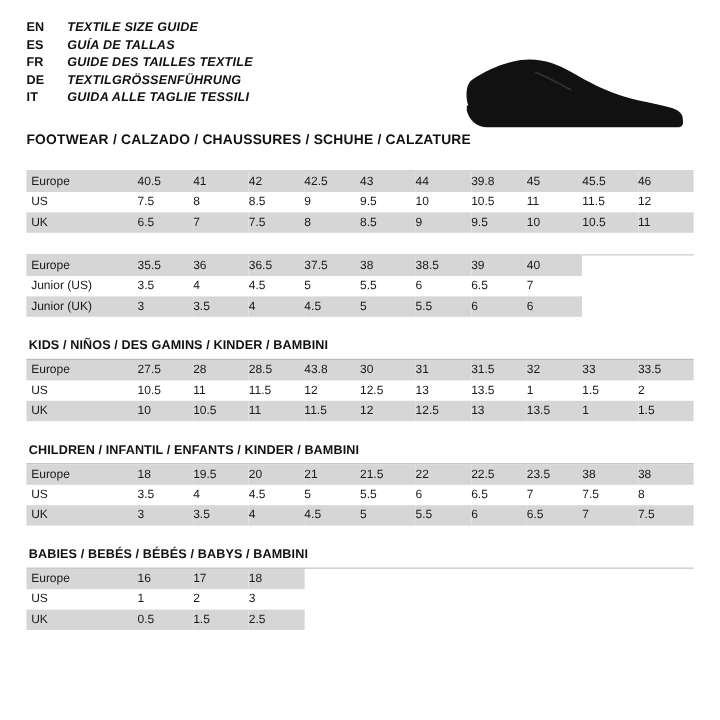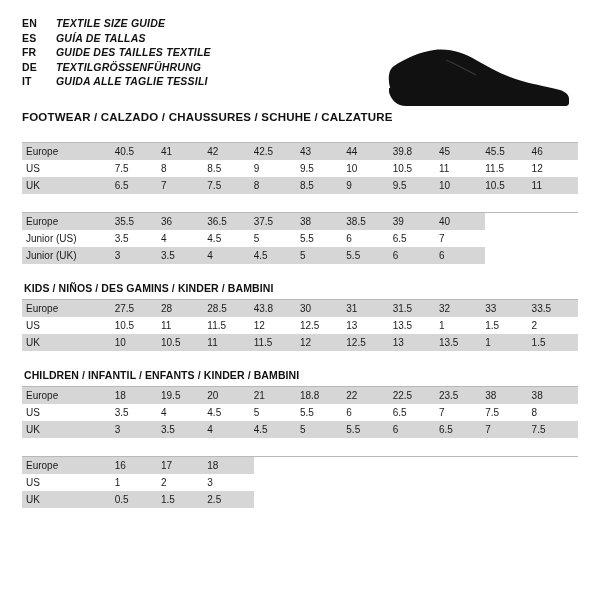--- a/index.html
+++ b/index.html
@@ -344,21 +344,21 @@
             <col style="width: 46px;">
             <col style="width: 46px;">
           </colgroup>
           <tbody>
             <tr class="shaded">
               <td class="rowlabel">Europe</td>
               <td class="val">18</td>
               <td class="val">19.5</td>
               <td class="val">20</td>
               <td class="val">21</td>
-              <td class="val">18.8</td>
+              <td class="val">21.5</td>
               <td class="val">22</td>
               <td class="val">22.5</td>
               <td class="val">23.5</td>
               <td class="val">38</td>
               <td class="val">38</td>
             </tr>
             <tr>
               <td class="rowlabel">US</td>
               <td class="val">3.5</td>
               <td class="val">4</td>
@@ -381,20 +381,21 @@
               <td class="val">5.5</td>
               <td class="val">6</td>
               <td class="val">6.5</td>
               <td class="val">7</td>
               <td class="val">7.5</td>
             </tr>
           </tbody>
         </table>
       </div>
       <div class="section">
+        <div class="section-title">BABIES / BEBÉS / BÉBÉS / BABYS / BAMBINI</div>
         <div class="divider"></div>
         <table class="size">
           <colgroup>
             <col style="width: 92px;">
             <col style="width: 46px;">
             <col style="width: 46px;">
             <col style="width: 46px;">
             <col style="width: 46px;">
             <col style="width: 46px;">
             <col style="width: 46px;">

